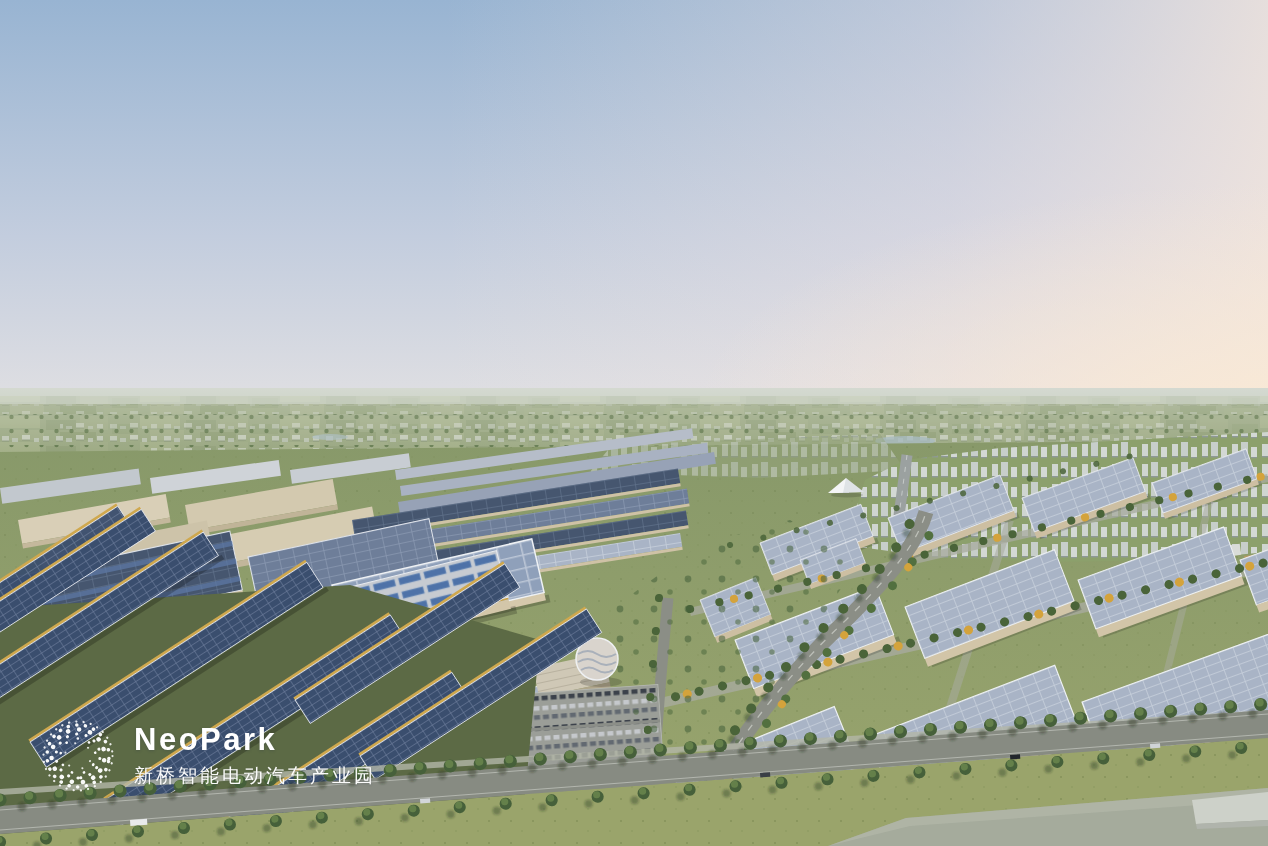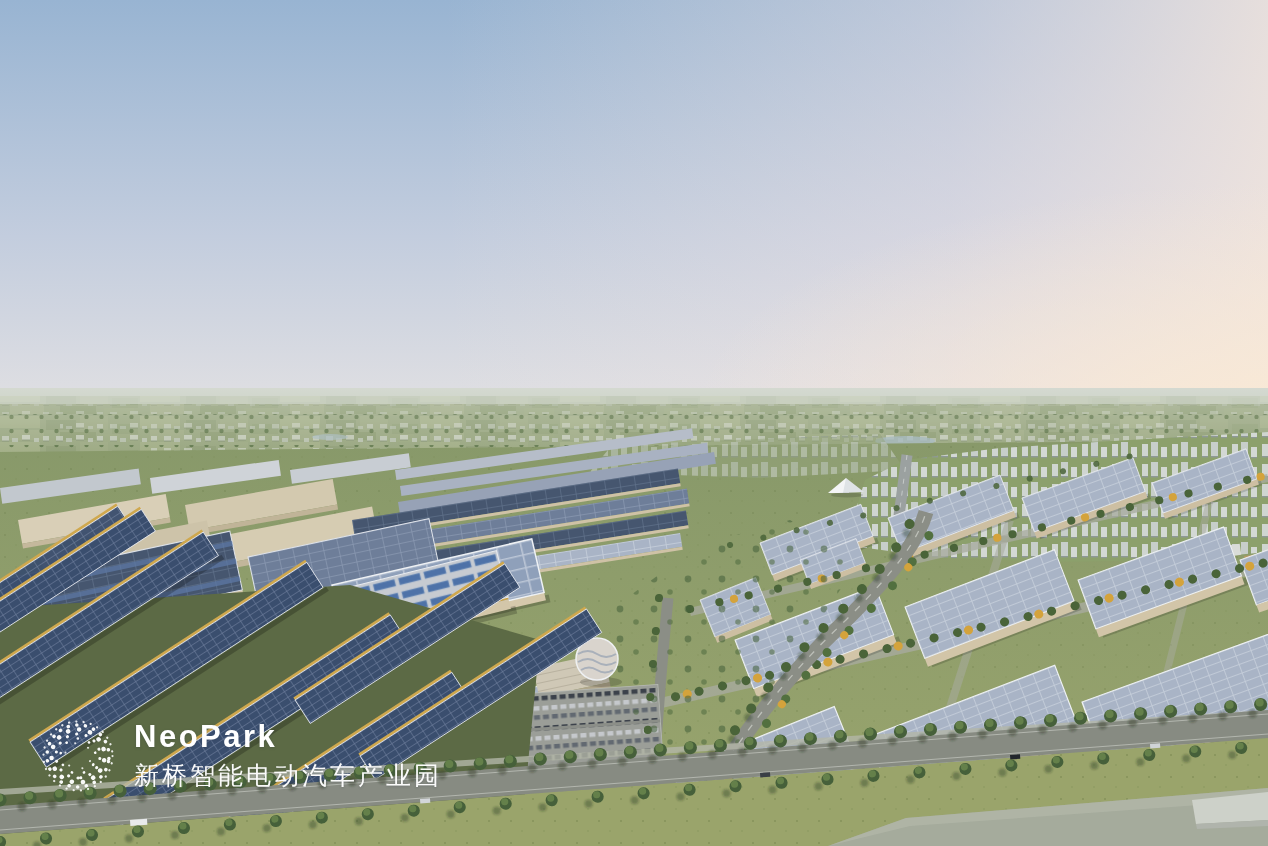--- a/index.html
+++ b/index.html
@@ -4,21 +4,21 @@
 <style>
   html,body{margin:0;padding:0;background:#222;}
   .stage{position:relative;width:1268px;height:846px;overflow:hidden;background:#8b5cf6;
          font-family:"Liberation Sans","DejaVu Sans",sans-serif;}
   .stage svg.scene{position:absolute;left:0;top:0;}
   .logo{position:absolute;left:36px;top:714px;display:flex;align-items:center;gap:14px;
         color:#fff;user-select:none;}
   .logo-mark{flex:0 0 auto;opacity:.96;}
   .brand{font-size:31px;font-weight:700;letter-spacing:2.5px;line-height:1.1;
          text-shadow:0 1px 3px rgba(40,50,70,.25);}
-  .subtitle{font-size:25px;font-weight:400;letter-spacing:3px;margin-top:5px;opacity:.97;
+  .subtitle{font-size:19px;font-weight:400;letter-spacing:3px;margin-top:5px;opacity:.97;
          text-shadow:0 1px 3px rgba(40,50,70,.25);}
 </style>
 </head>
 <body>
 
 <div class="stage">
 <svg class="scene" width="1268" height="846" viewBox="0 0 1268 846">
   <defs>
     <linearGradient id="skyV" x1="0" y1="0" x2="0" y2="1">
       <stop offset="0" stop-color="#98b4d2"></stop>

